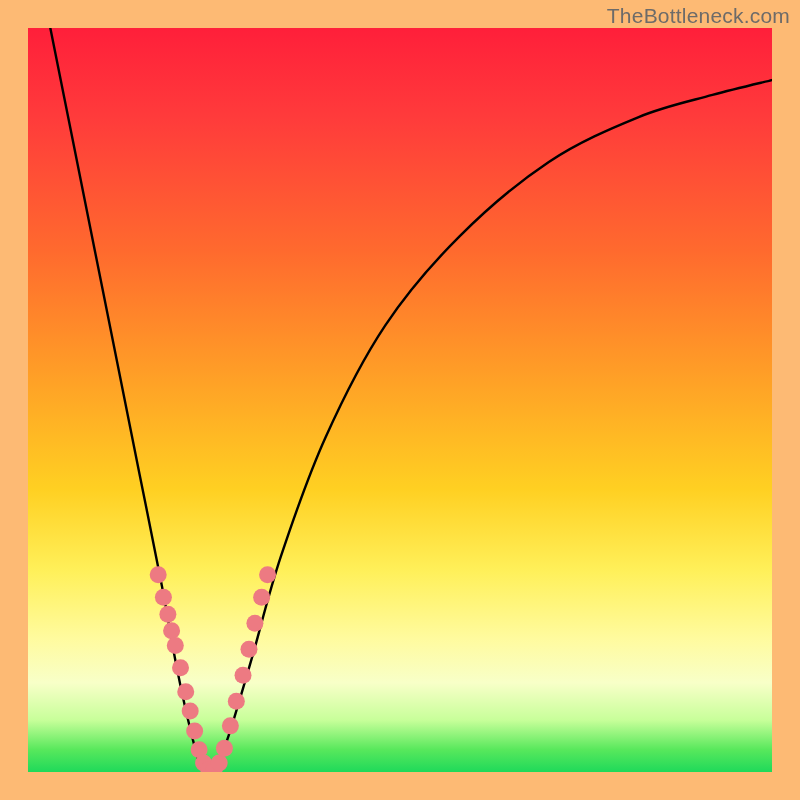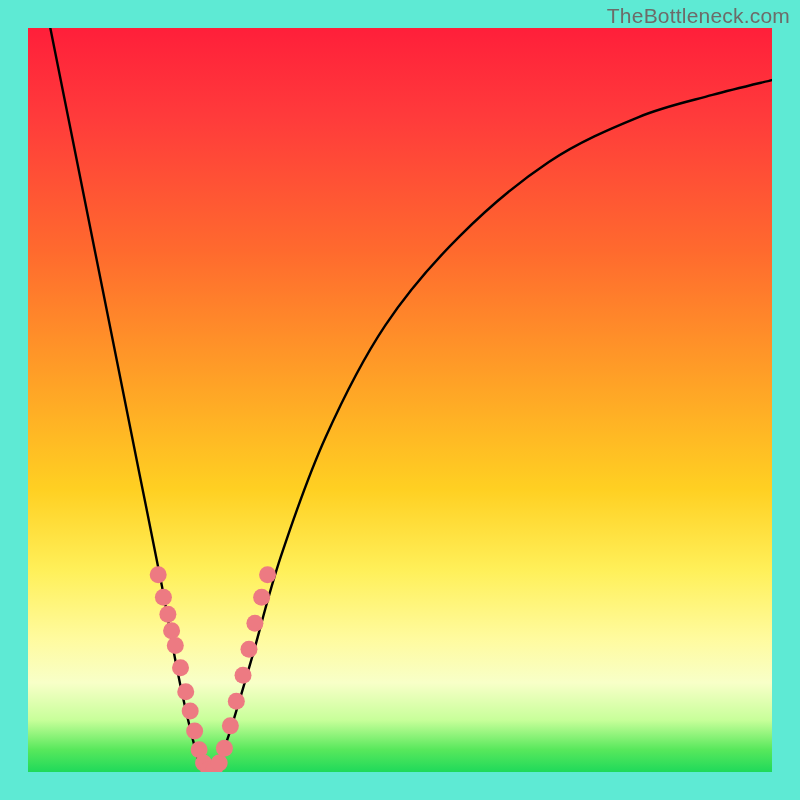--- a/index.html
+++ b/index.html
@@ -7,21 +7,21 @@
     padding: 0;
     width: 800px;
     height: 800px;
     overflow: hidden;
     background: #000;
     font-family: Arial, Helvetica, sans-serif;
   }
   .frame {
     position: absolute;
     inset: 0;
-    background: #5eead4;
+    background: #fdba74;
   }
   .plot {
     position: absolute;
     left: 28px;
     top: 28px;
     width: 744px;
     height: 744px;
     
     background: linear-gradient(
       to bottom,

